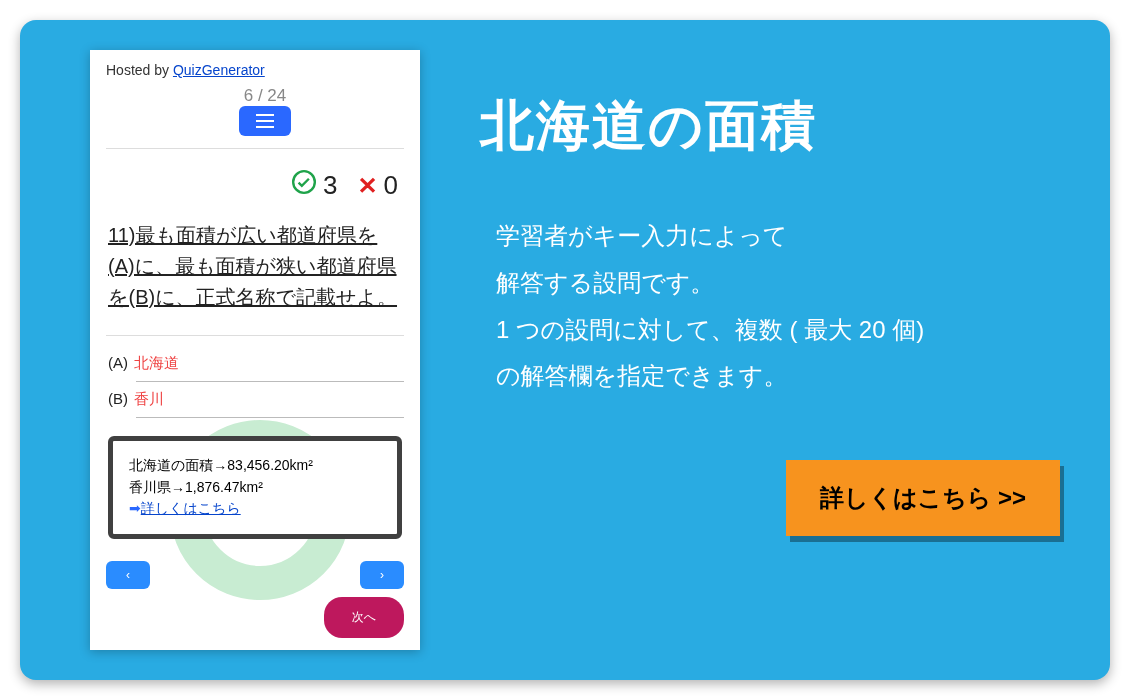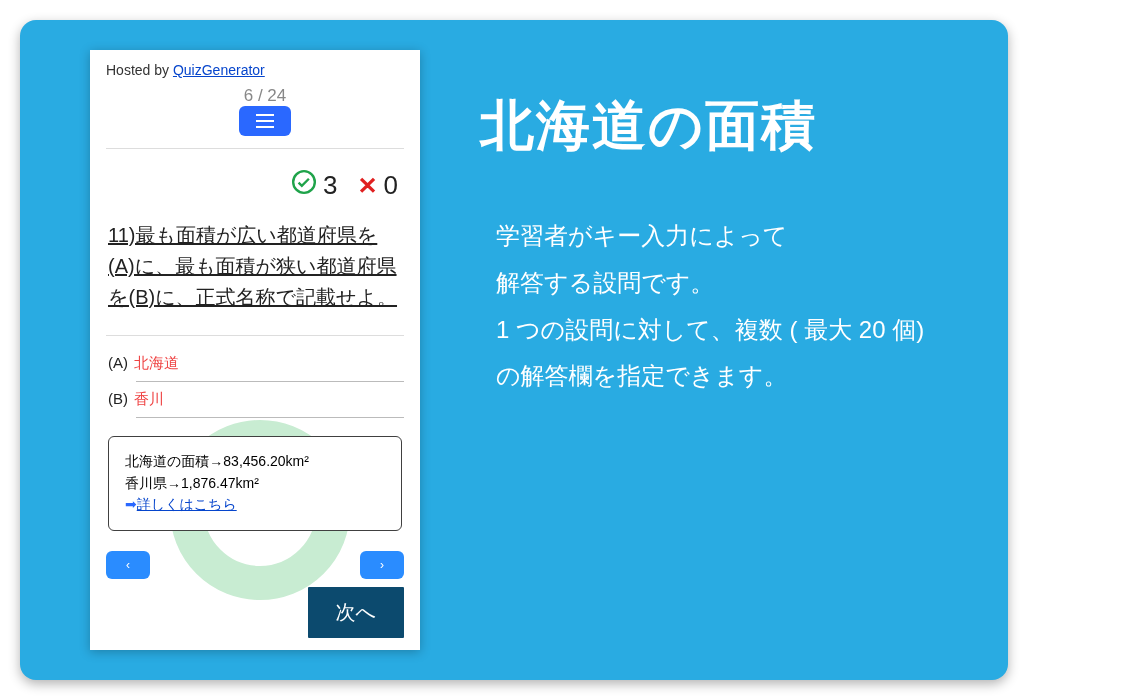--- a/index.html
+++ b/index.html
@@ -5,21 +5,21 @@
 * { margin: 0; padding: 0; box-sizing: border-box; }
 body {
   font-family: "Hiragino Sans", "Meiryo", sans-serif;
   background: #fff;
   width: 1130px;
   height: 700px;
 }
 .card {
   position: relative;
   margin: 20px;
-  width: 988px;
+  width: 1090px;
   height: 660px;
   background: #29abe2;
   border-radius: 16px;
   box-shadow: 0 4px 12px rgba(0,0,0,0.3);
   display: flex;
   padding: 30px 40px 30px 70px;
   gap: 60px;
 }
 .quiz-panel {
   background: #fff;
@@ -89,21 +89,21 @@
   height: 180px;
   border: 34px solid #c8ecd2;
   border-radius: 50%;
   left: 80px;
   top: 370px;
   z-index: 0;
 }
 .explain-box {
   position: relative;
   z-index: 1;
-  border: 1px solid #404040;
+  border: 5px solid #404040;
   border-radius: 6px;
   background: #fff;
   padding: 14px 16px;
   margin: 18px 2px 0;
   font-size: 14px;
   line-height: 1.55;
 }
 .explain-link {
   color: #0645cc;
   text-decoration: underline;
@@ -121,25 +121,25 @@
   border-radius: 6px;
   width: 44px;
   height: 28px;
   display: flex;
   align-items: center;
   justify-content: center;
   font-size: 12px;
 }
 .next-row { display: flex; justify-content: flex-end; margin-top: 8px; }
 .next-btn {
-  background: #0c4a6e;
+  background: #be185d;
   color: #fff;
-  border-radius: 1px;
+  border-radius: 18px;
   padding: 12px 28px;
-  font-size: 20px;
+  font-size: 12px;
 }
 .right-col {
   flex: 1;
   color: #fff;
   padding-top: 40px;
 }
 .heading {
   font-size: 54px;
   font-weight: 700;
   letter-spacing: 2px;
@@ -230,15 +230,18 @@
   </div>
 
   <div class="right-col">
     <h1 class="heading">北海道の面積</h1>
     <div class="desc">
       <div>学習者がキー入力によって</div>
       <div>解答する設問です。</div>
       <div>1 つの設問に対して、複数 ( 最大 20 個)</div>
       <div>の解答欄を指定できます。</div>
     </div>
+    <div class="cta-row">
+      <button class="cta-btn">詳しくはこちら &gt;&gt;</button>
+    </div>
   </div>
 
 </div>
 
 </body></html>

